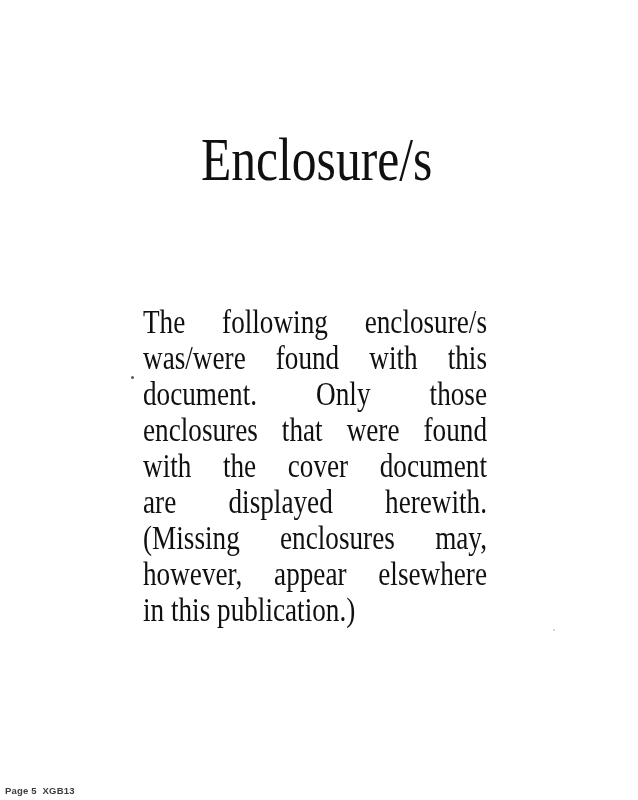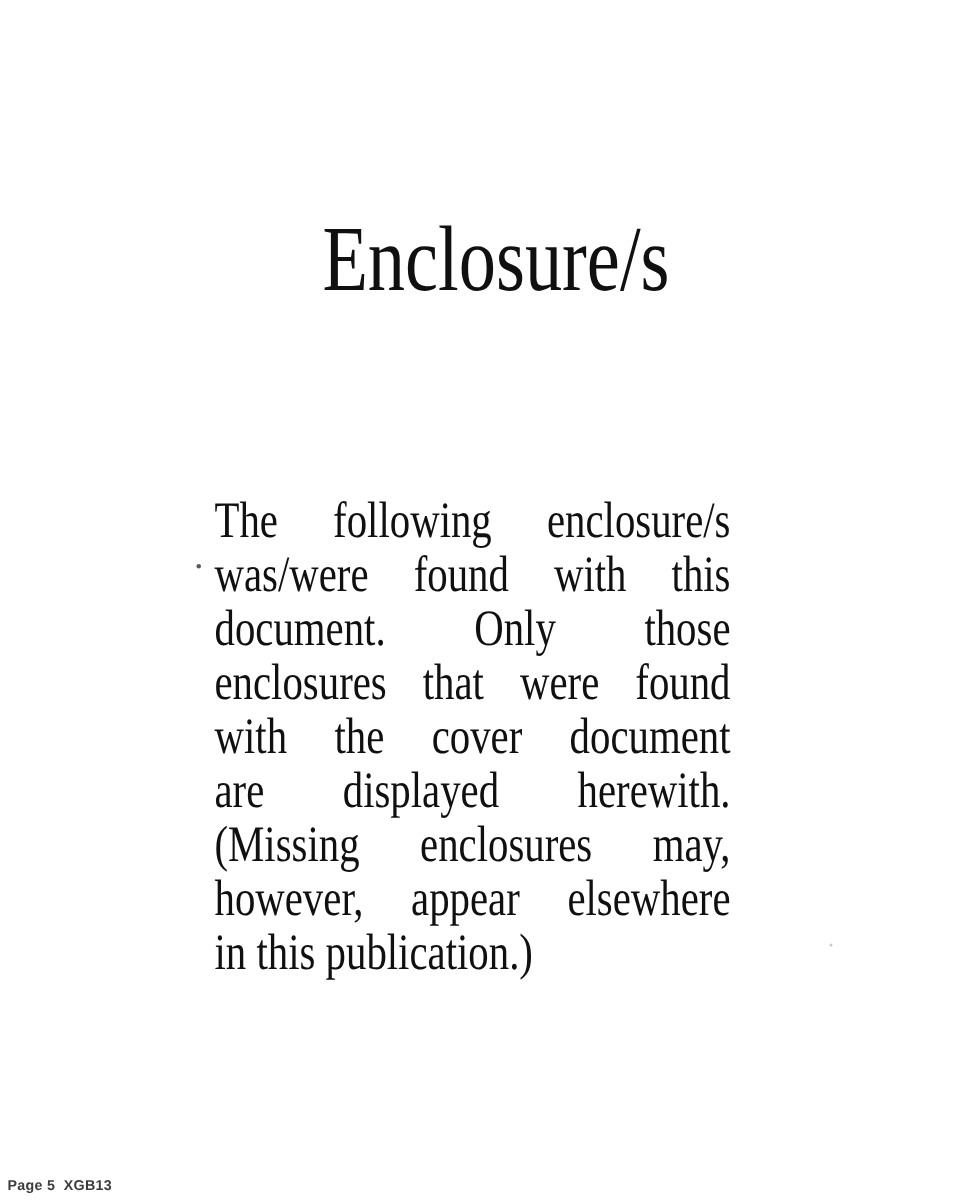--- a/index.html
+++ b/index.html
@@ -15,38 +15,38 @@
     overflow: hidden;
     font-family: "Liberation Serif", "DejaVu Serif", serif;
     color: #101010;
   }
   
   .doc-title {
     position: absolute;
     left: 143px;
     top: 126px;
     width: 344px;
-    margin: 16px;
+    margin: 2px;
     text-align: center;
     font-size: 62px;
     line-height: 62px;
     font-weight: 400;
     letter-spacing: 0px;
   }
   .doc-title .squeeze {
     display: inline-block;
     transform: scaleX(0.8);
     transform-origin: 50% 50%;
     white-space: nowrap;
   }
   
   .doc-body {
     position: absolute;
     left: 143px;
-    top: 330px;
+    top: 304px;
   }
   .body-line {
     width: 430px;
     font-size: 34px;
     line-height: 36px;
     transform: scaleX(0.8);
     transform-origin: 0 50%;
   }
   .body-line.justify {
     text-align: justify;

